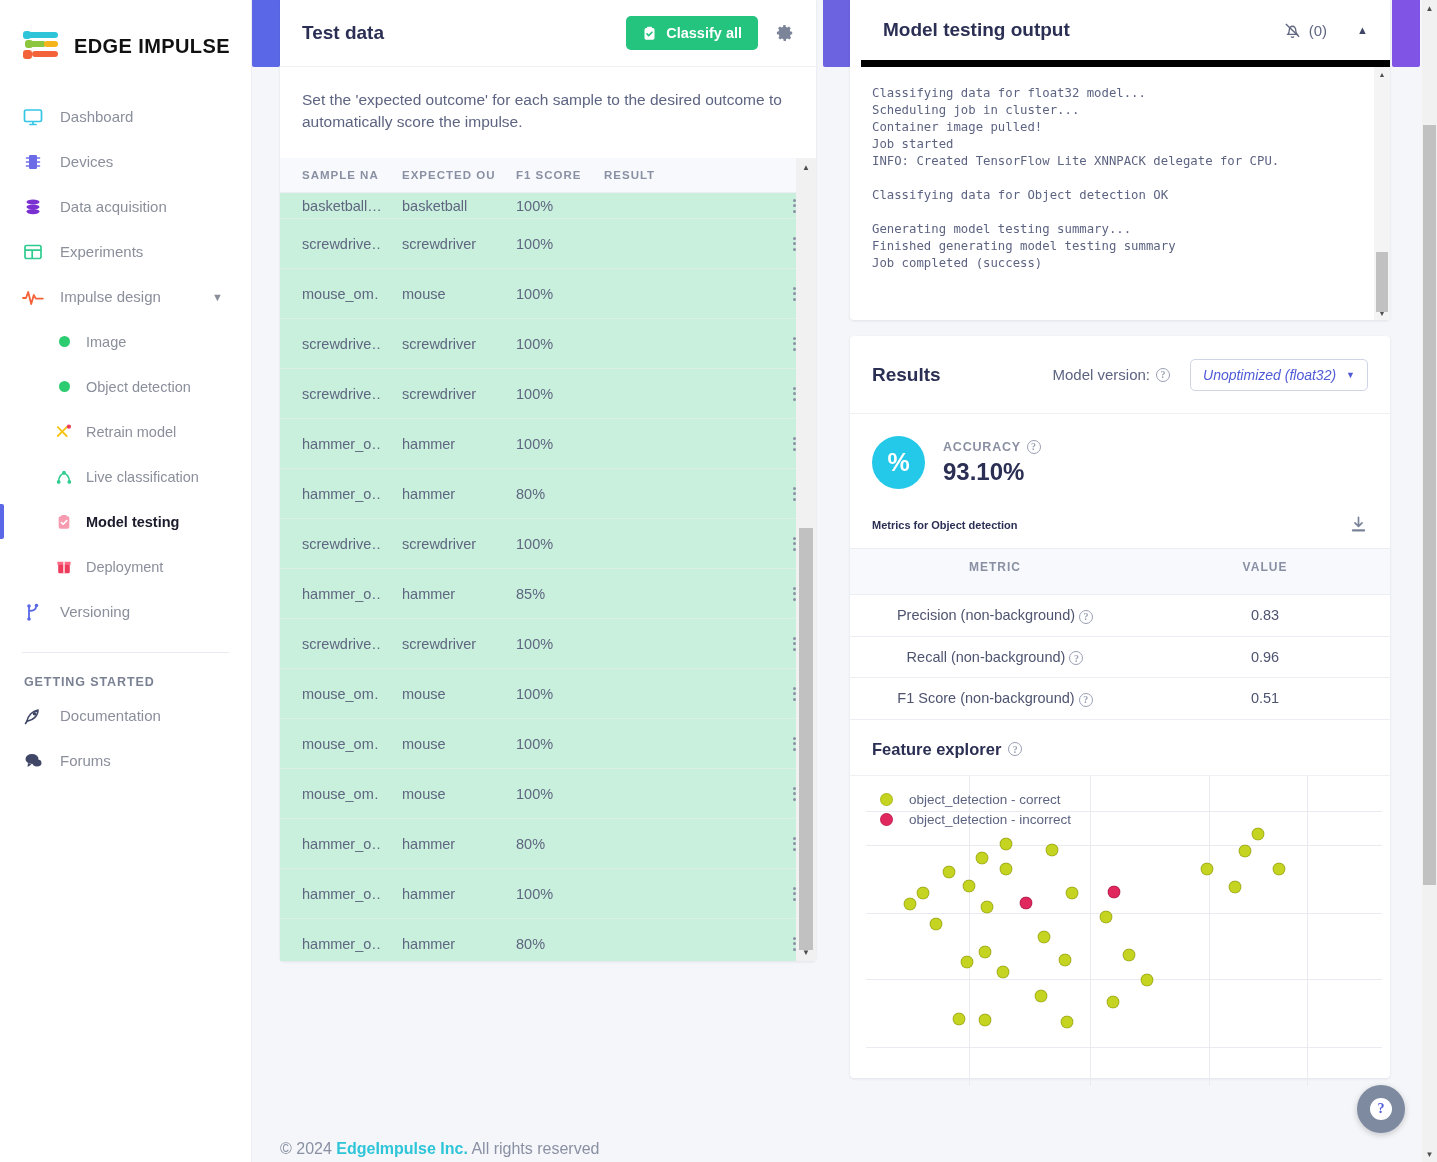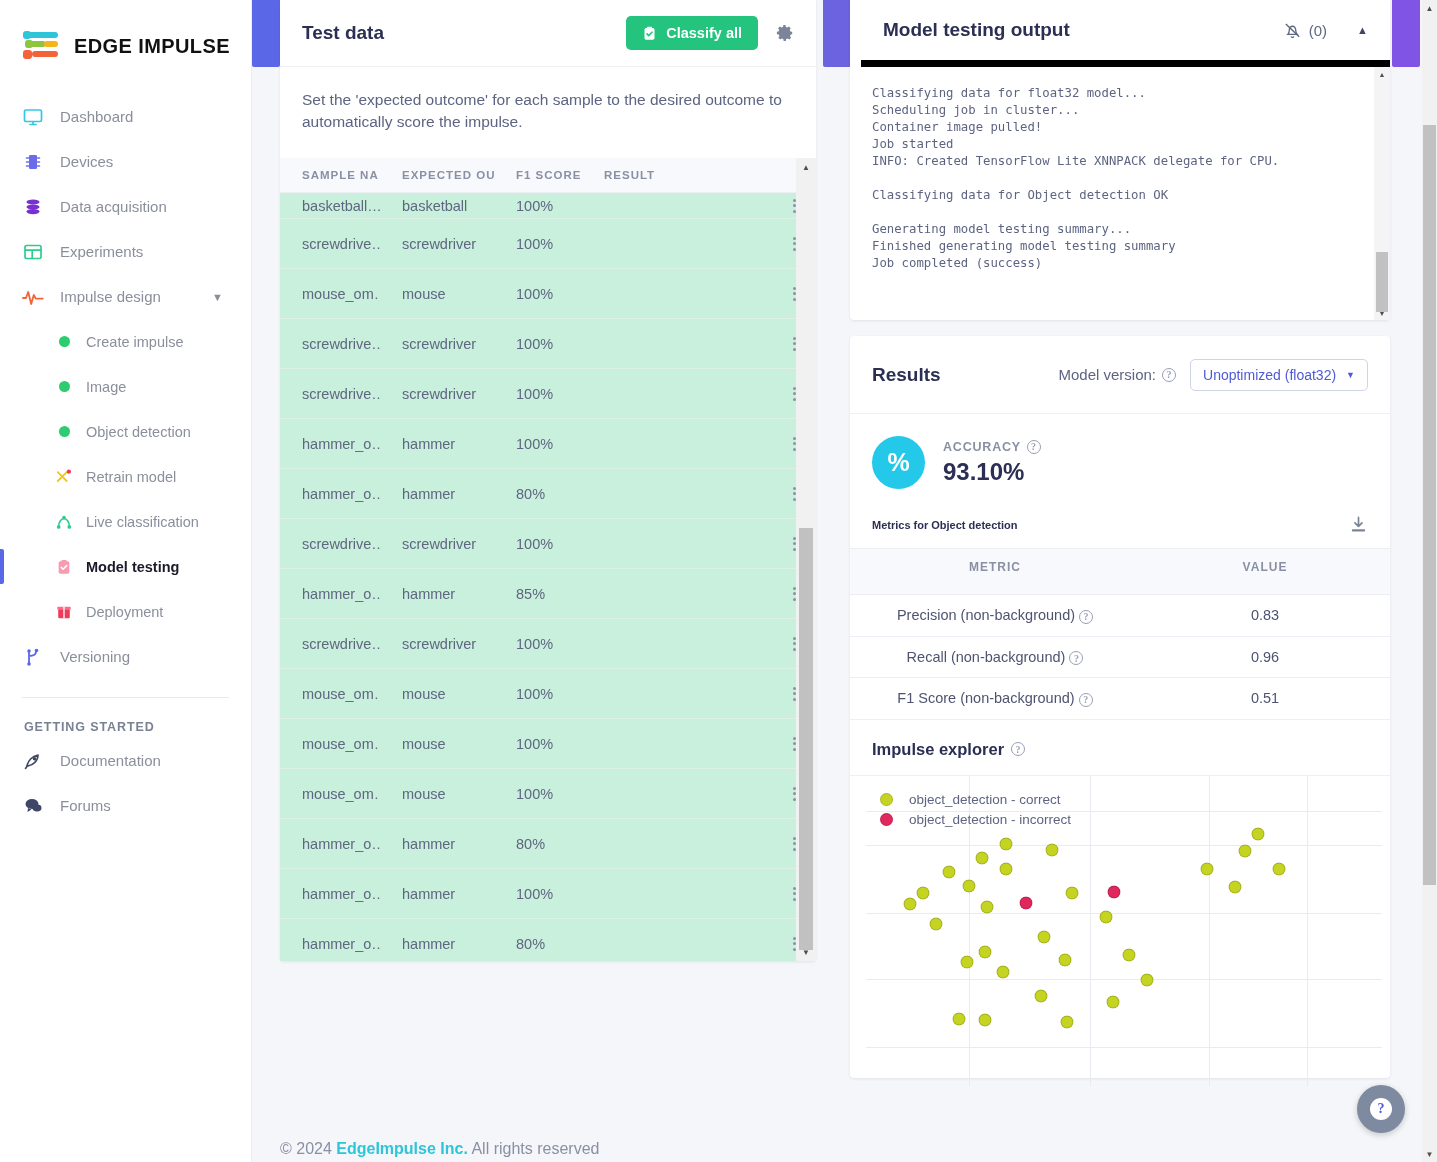--- a/index.html
+++ b/index.html
@@ -106,22 +106,22 @@
   .lsb { position:absolute; right:0; top:0; bottom:0; width:16px; background:#f4f4f4; }
   .lsb .thumb { position:absolute; left:2px; width:12px; top:185px; height:60px; background:#c1c1c1; }
   .lsb .ar { position:absolute; left:0; width:16px; height:14px; display:flex; align-items:center; justify-content:center; color:#4d4d4d; font-size:7px; }
   .lsb .ar.up { top:0; } .lsb .ar.dn { bottom:0; }
 
   
   #res-card { left:598px; top:336px; width:540px; height:742px; }
   .res-head { height:78px; display:flex; align-items:center; padding:0 22px; border-bottom:1px solid #eef0f4; }
   .mv-label { margin-left:auto; color:#5d6482; font-size:15px; display:flex; align-items:center; gap:6px; }
   .mv-select {
-    margin-left:14px; border:1px solid #cfd5e6; color:#4f5bd6; background:#fff;
-    border-radius:5px; padding:7px 12px; font-size:14px; display:flex; align-items:center; gap:10px; cursor:pointer;
+    margin-left:20px; border:1px solid #cfd5e6; color:#4f5bd6; background:#fff;
+    border-radius:5px; padding:7px 12px; font-size:14px; display:flex; align-items:center; gap:10px; cursor:pointer;font-style:italic;
   }
   .acc-row { display:flex; align-items:center; gap:18px; padding:22px 22px 26px 22px; }
   .acc-badge {
     width:53px; height:53px; border-radius:50%; background:#24c8e8; color:#fff;
     display:flex; align-items:center; justify-content:center; font-size:25px; font-weight:700;
   }
   .acc-cap { font-size:12.5px; letter-spacing:.8px; color:#8a90a3; font-weight:600; display:flex; align-items:center; gap:6px; }
   .acc-val { font-size:24px; font-weight:700; color:#2b2f54; margin-top:4px; }
   .metrics-head { display:flex; align-items:center; padding:0 22px 14px 22px; }
   .metrics-title { font-size:11px; font-weight:600; color:#2b2f54; }
@@ -235,26 +235,20 @@
       <div class="nav-item">
         <span class="nav-ico">
           <svg width="22" height="20" viewBox="0 0 22 20">
               <path d="M1 11h3l2.2-6 3 12 2.6-9 2 3.6h7" fill="none" stroke="#f4623a" stroke-width="1.8" stroke-linecap="round" stroke-linejoin="round"></path>
             </svg>
         </span>
         <span class="lbl">Impulse design</span>
         <span class="chev">▼</span>
       </div>
 
-      <div class="nav-item nav-sub">
-        <span class="nav-ico">
-            <span class="dot"></span>
-          </span>
-        <span class="lbl">Create impulse</span>
-      </div>
       <div class="nav-item nav-sub">
         <span class="nav-ico">
             <span class="dot"></span>
           </span>
         <span class="lbl">Image</span>
       </div>
       <div class="nav-item nav-sub">
         <span class="nav-ico">
             <span class="dot"></span>
           </span>
@@ -682,21 +676,21 @@
               <td class="v">0.96</td>
             </tr>
             <tr>
               <td>F1 Score (non-background) <span class="help-q">?</span></td>
               <td class="v">0.51</td>
             </tr>
           </tbody>
       </table>
 
       <div class="fe-head">
-        <span>Impulse explorer</span>
+        <span>Feature explorer</span>
         <span class="help-q">?</span>
       </div>
 
       <div class="fe-plot">
         <div class="grid" id="grid">
             <div class="vl" style="left: 20%;"></div>
             <div class="vl" style="left: 43.5%;"></div>
             <div class="vl" style="left: 66.5%;"></div>
             <div class="vl" style="left: 85.5%;"></div>
             <div class="hl" style="top: 11.5%;"></div>

